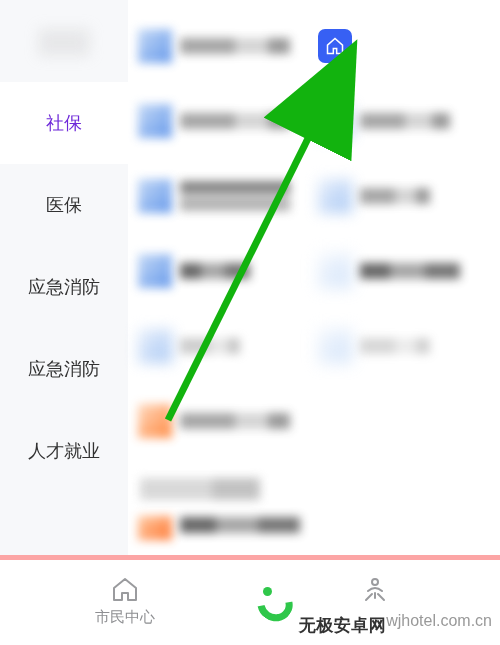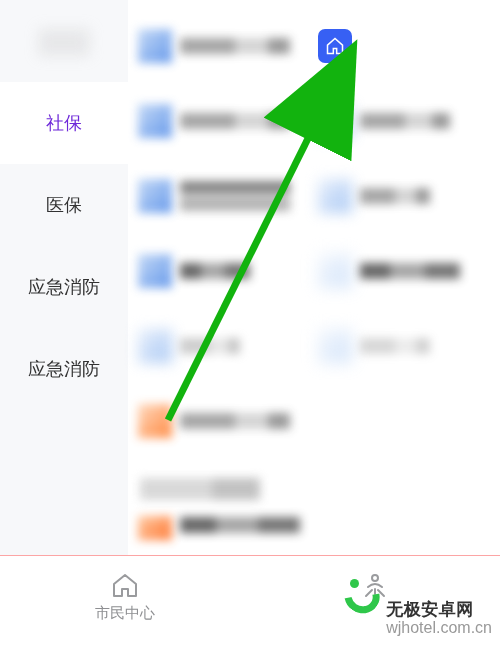--- a/index.html
+++ b/index.html
@@ -140,21 +140,21 @@
       background: linear-gradient(90deg, #d2d2d2 0, #d2d2d2 60%, #b8b8b8 60%);
       opacity: 0.85;
     }
     .tabbar {
       position: absolute;
       left: 0;
       bottom: 0;
       width: 500px;
       height: 90px;
       background: #fff;
-      border-top: 1px solid #fca5a5;
+      border-top: 5px solid #fca5a5;
       display: flex;
       padding-top: 8px;
     }
     .tab-item {
       flex: 1;
       display: flex;
       flex-direction: column;
       align-items: center;
       justify-content: flex-start;
       padding-top: 6px;
@@ -199,21 +199,21 @@
       position: absolute;
       width: 9px;
       height: 9px;
       background: #2fc74a;
       border-radius: 50%;
       top: 1px;
       left: 6px;
     }
     .wm-text {
       display: flex;
-      flex-direction: column;
+      flex-direction: row;
       margin-left: 6px;
       margin-top: 44px;
     }
     .wm-text-top {
       font-size: 17px;
       font-weight: 600;
       color: #333;
       letter-spacing: 0.5px;
     }
     .wm-text-bottom {
@@ -241,20 +241,23 @@
       <span>社保</span>
     </div>
     <div class="sidebar-item">
       <span>医保</span>
     </div>
     <div class="sidebar-item">
       <span>应急消防</span>
     </div>
     <div class="sidebar-item">
       <span>应急消防</span>
+    </div>
+    <div class="sidebar-item">
+      <span>人才就业</span>
     </div>
   </div>
 
   <div class="main-content">
     <div class="item-grid">
 
       <div class="grid-item">
         <div class="grid-icon blur-icon"></div>
         <div class="grid-text dark"></div>
       </div>

